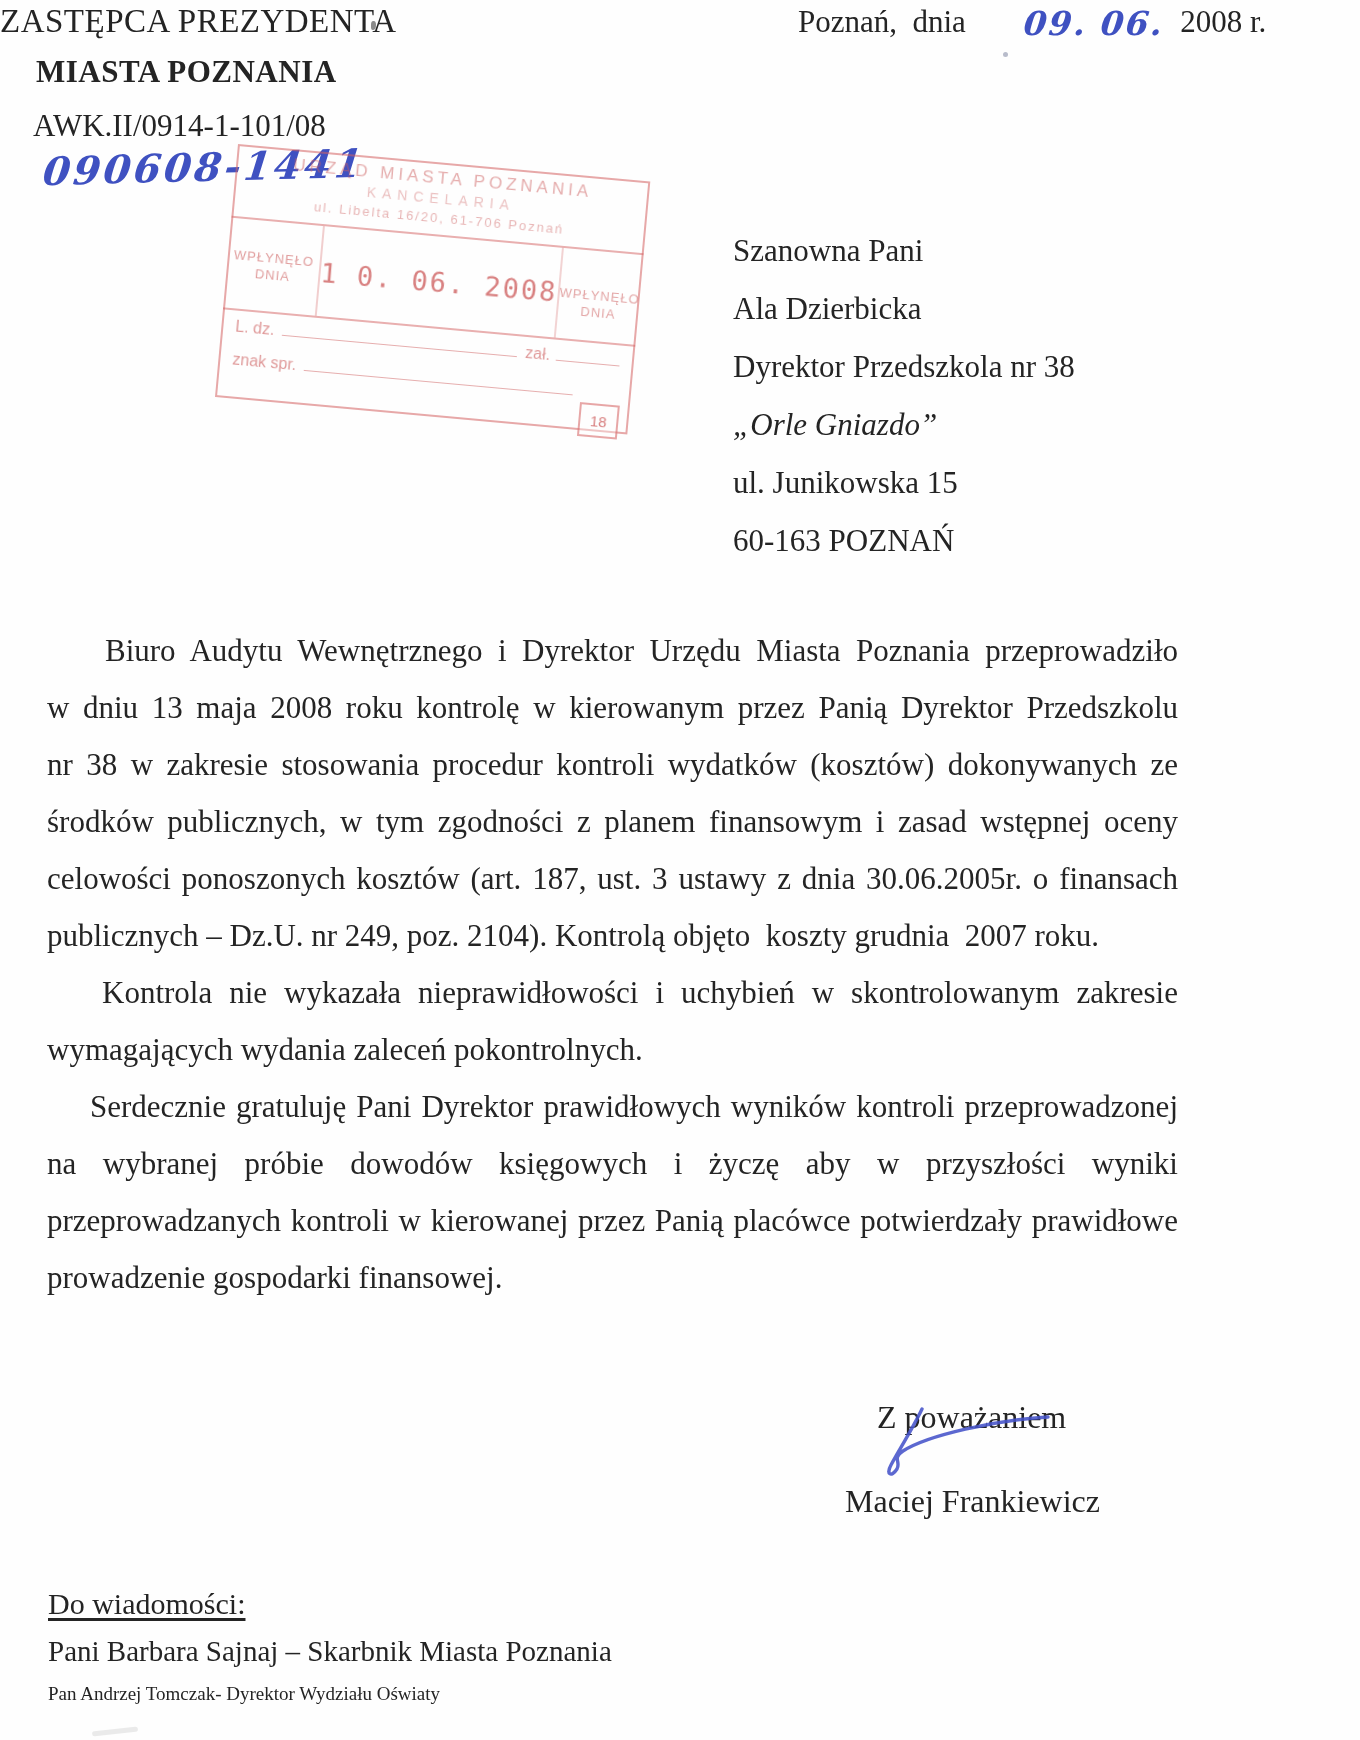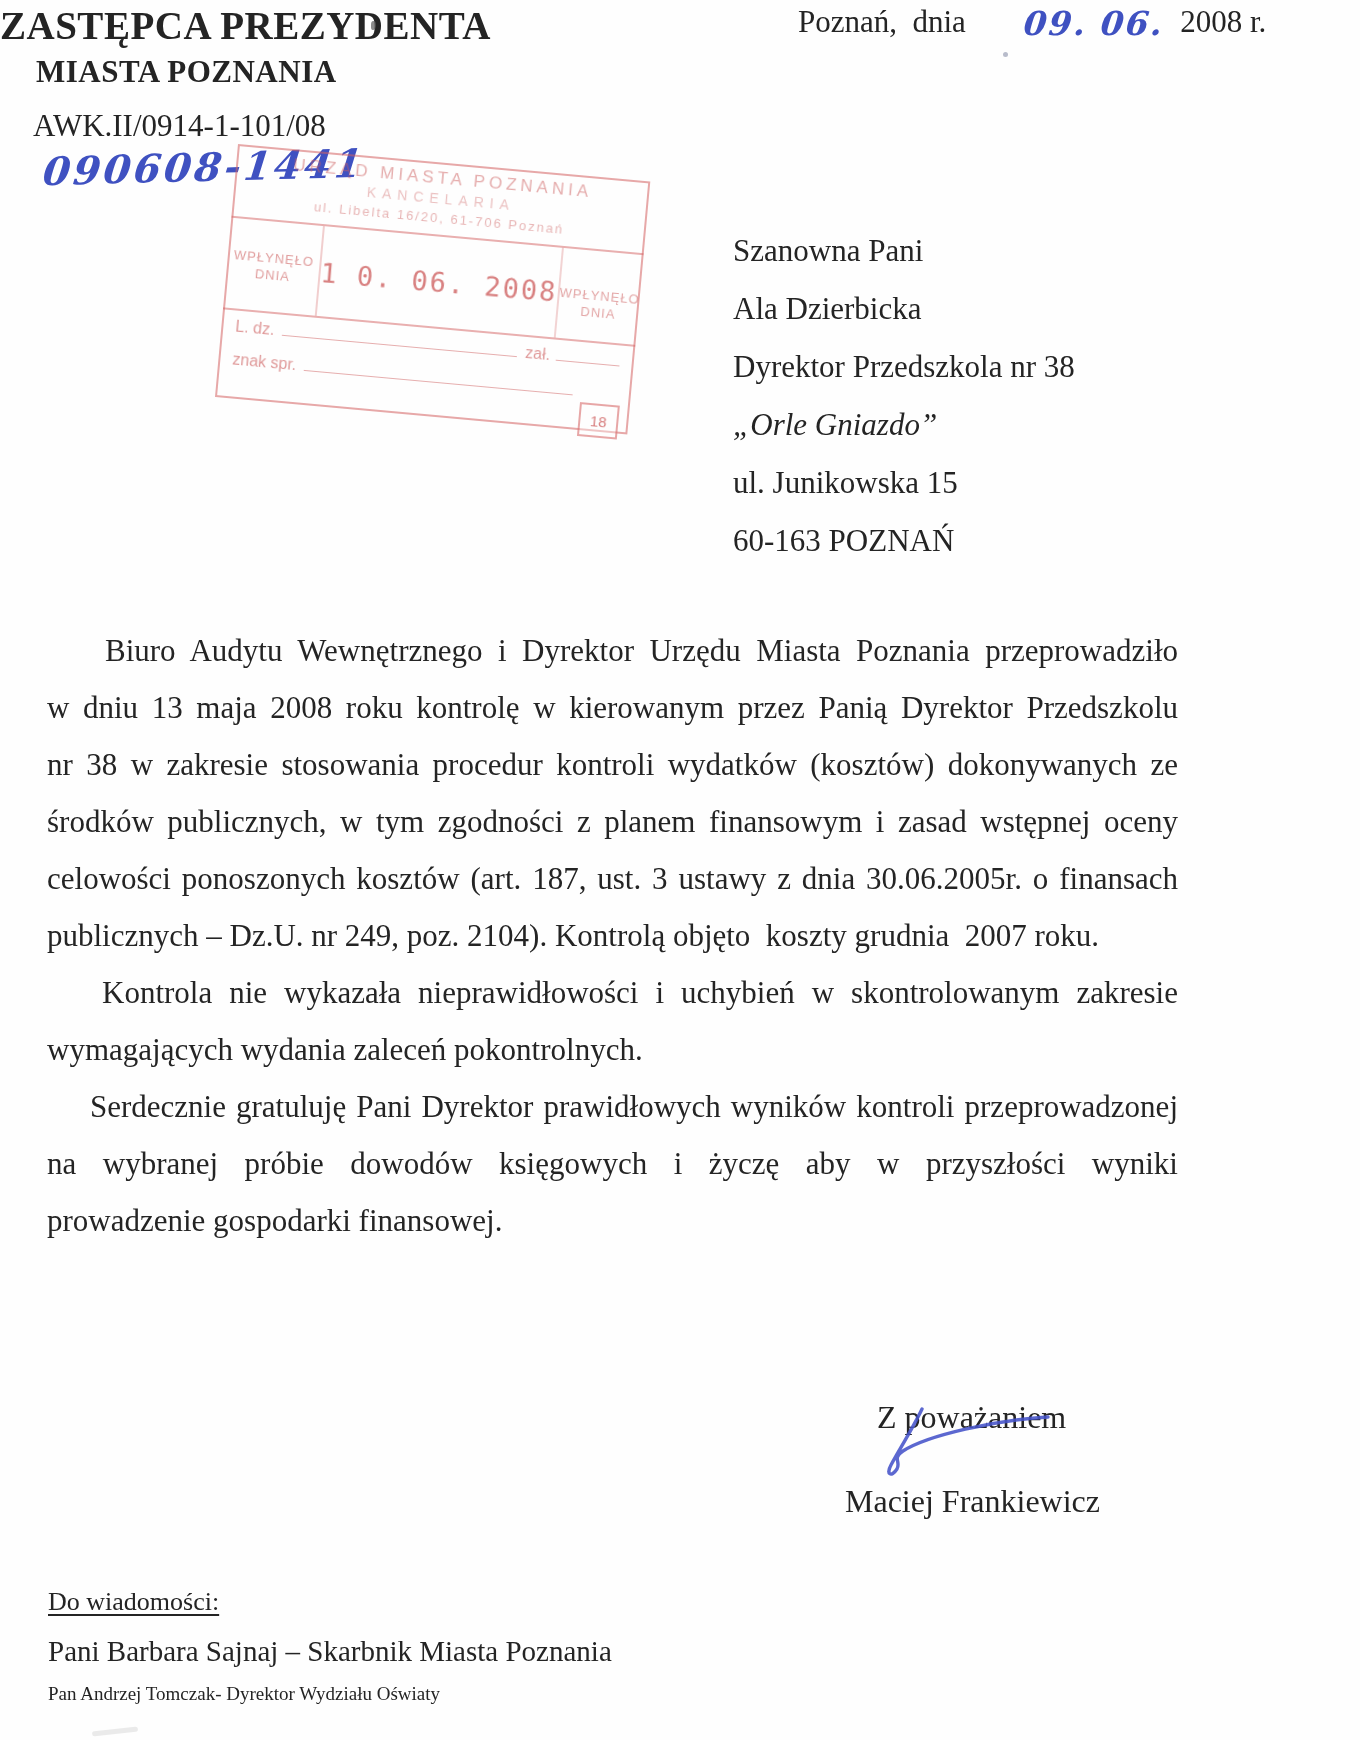--- a/index.html
+++ b/index.html
@@ -4,21 +4,21 @@
 <style>
   html,body{margin:0;padding:0;background:#e8e8e8;}
   .page{
     position:relative;width:1360px;height:1740px;margin:0 auto;
     background:#fefefe;color:#242424;overflow:hidden;
     font-family:"Liberation Serif", serif;
   }
   .abs{position:absolute;}
 
   
-  .lh1{left:0px;top:3px;font-size:39px;font-weight:bold;letter-spacing:.5px;}
+  .lh1{left:0px;top:3px;font-size:33px;font-weight:normal;letter-spacing:.5px;}
   .lh2{left:36px;top:54px;font-size:31px;font-weight:bold;letter-spacing:.5px;text-align:right;}
   .lref{left:33px;top:108px;font-size:31px;}
   .hand{
     color:#3f51c1;font-weight:bold;font-style:italic;
     font-family:"DejaVu Serif", serif;
   }
   .hand-num{
     left:44px;top:144px;font-size:39px;letter-spacing:3px;
     transform:skewX(-8deg) rotate(-1.5deg);
   }
@@ -77,21 +77,21 @@
   .s-box{position:absolute;right:8px;bottom:-8px;width:36px;height:30px;
     border:2px solid rgba(212,96,96,.7);display:flex;align-items:center;
     justify-content:center;font-size:15px;opacity:.8;background:rgba(255,255,255,.4);}
 
   
   .valediction{left:877px;top:1399px;font-size:32px;}
   .sig-svg{left:876px;top:1404px;}
   .signer{left:845px;top:1483px;font-size:32px;}
 
   
-  .f-head{left:48px;top:1587px;font-size:26px;text-decoration:underline;text-underline-offset:4px;}
+  .f-head{left:48px;top:1587px;font-size:30px;text-decoration:underline;text-underline-offset:4px;}
   .f-line1{left:48px;top:1635px;font-size:29px;}
   .f-line2{left:48px;top:1683px;font-size:19px;}
 
   
   .speck1{left:371px;top:21px;width:5px;height:9px;border-radius:50% 50% 60% 40%;background:#5a5a5a;opacity:.7;}
   .speck2{left:1003px;top:52px;width:5px;height:5px;border-radius:50%;background:#9aa0b5;opacity:.7;}
   .smudge{left:92px;top:1729px;width:46px;height:5px;background:#777;opacity:.15;transform:rotate(-6deg);border-radius:3px;}
 </style>
 </head>
 <body>
@@ -156,20 +156,21 @@
     <div class="bline j ind-a">Biuro Audytu Wewnętrznego i Dyrektor Urzędu Miasta Poznania przeprowadziło</div>
     <div class="bline j">w dniu 13 maja 2008 roku kontrolę w kierowanym przez Panią Dyrektor Przedszkolu</div>
     <div class="bline j">nr 38 w zakresie stosowania procedur kontroli wydatków (kosztów) dokonywanych ze</div>
     <div class="bline j">środków publicznych, w tym zgodności z planem finansowym i zasad wstępnej oceny</div>
     <div class="bline j">celowości ponoszonych kosztów (art. 187, ust. 3 ustawy z dnia 30.06.2005r. o finansach</div>
     <div class="bline">publicznych – Dz.U. nr 249, poz. 2104). Kontrolą objęto  koszty grudnia  2007 roku.</div>
     <div class="bline j ind-b">Kontrola nie wykazała nieprawidłowości i uchybień w skontrolowanym zakresie</div>
     <div class="bline">wymagających wydania zaleceń pokontrolnych.</div>
     <div class="bline j ind-c">Serdecznie gratuluję Pani Dyrektor prawidłowych wyników kontroli przeprowadzonej</div>
     <div class="bline j">na wybranej próbie dowodów księgowych i życzę aby w przyszłości wyniki</div>
+    <div class="bline j">przeprowadzanych kontroli w kierowanej przez Panią placówce potwierdzały prawidłowe</div>
     <div class="bline">prowadzenie gospodarki finansowej.</div>
   </div>
 
   <div class="abs valediction">Z poważaniem</div>
   <svg class="abs sig-svg" width="180" height="82" viewBox="0 0 180 82">
     <path d="M46,5 C38,22 22,48 15,61 C10,70 15,74 21,65 C25,58 16,54 27,47 C52,31 120,16 172,13" fill="none" stroke="#4553c9" stroke-width="3.4" stroke-linecap="round" opacity="0.88"></path>
   </svg>
   <div class="abs signer">Maciej Frankiewicz</div>
 
   <div class="abs f-head">Do wiadomości:</div>

